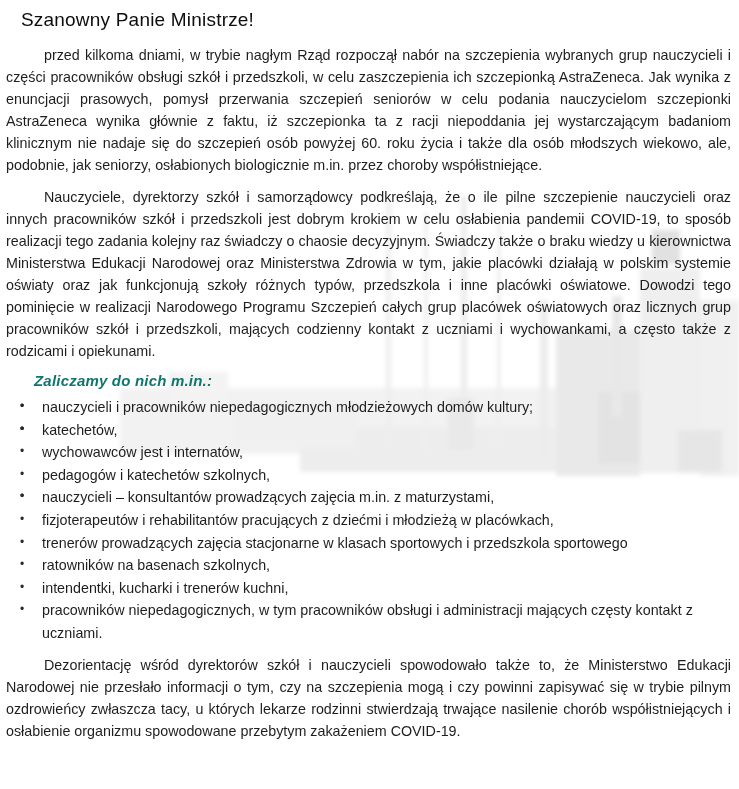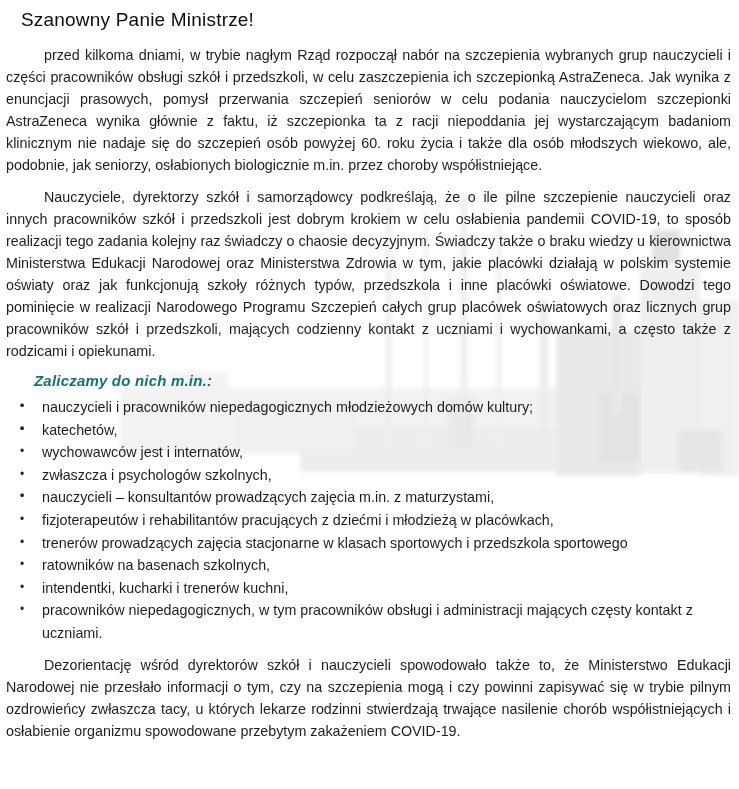--- a/index.html
+++ b/index.html
@@ -134,21 +134,21 @@
       <li>
         <span class="dot">•</span>
         <span>katechetów,</span>
       </li>
       <li>
         <span class="dot">•</span>
         <span>wychowawców jest i internatów,</span>
       </li>
       <li>
         <span class="dot">•</span>
-        <span>zwłaszcza i psychologów szkolnych,</span>
+        <span>pedagogów i katechetów szkolnych,</span>
       </li>
       <li>
         <span class="dot">•</span>
       </li>
       <li>
         <span class="dot">•</span>
         <span>nauczycieli – konsultantów prowadzących zajęcia m.in. z maturzystami,</span>
       </li>
       <li>
         <span class="dot">•</span>

